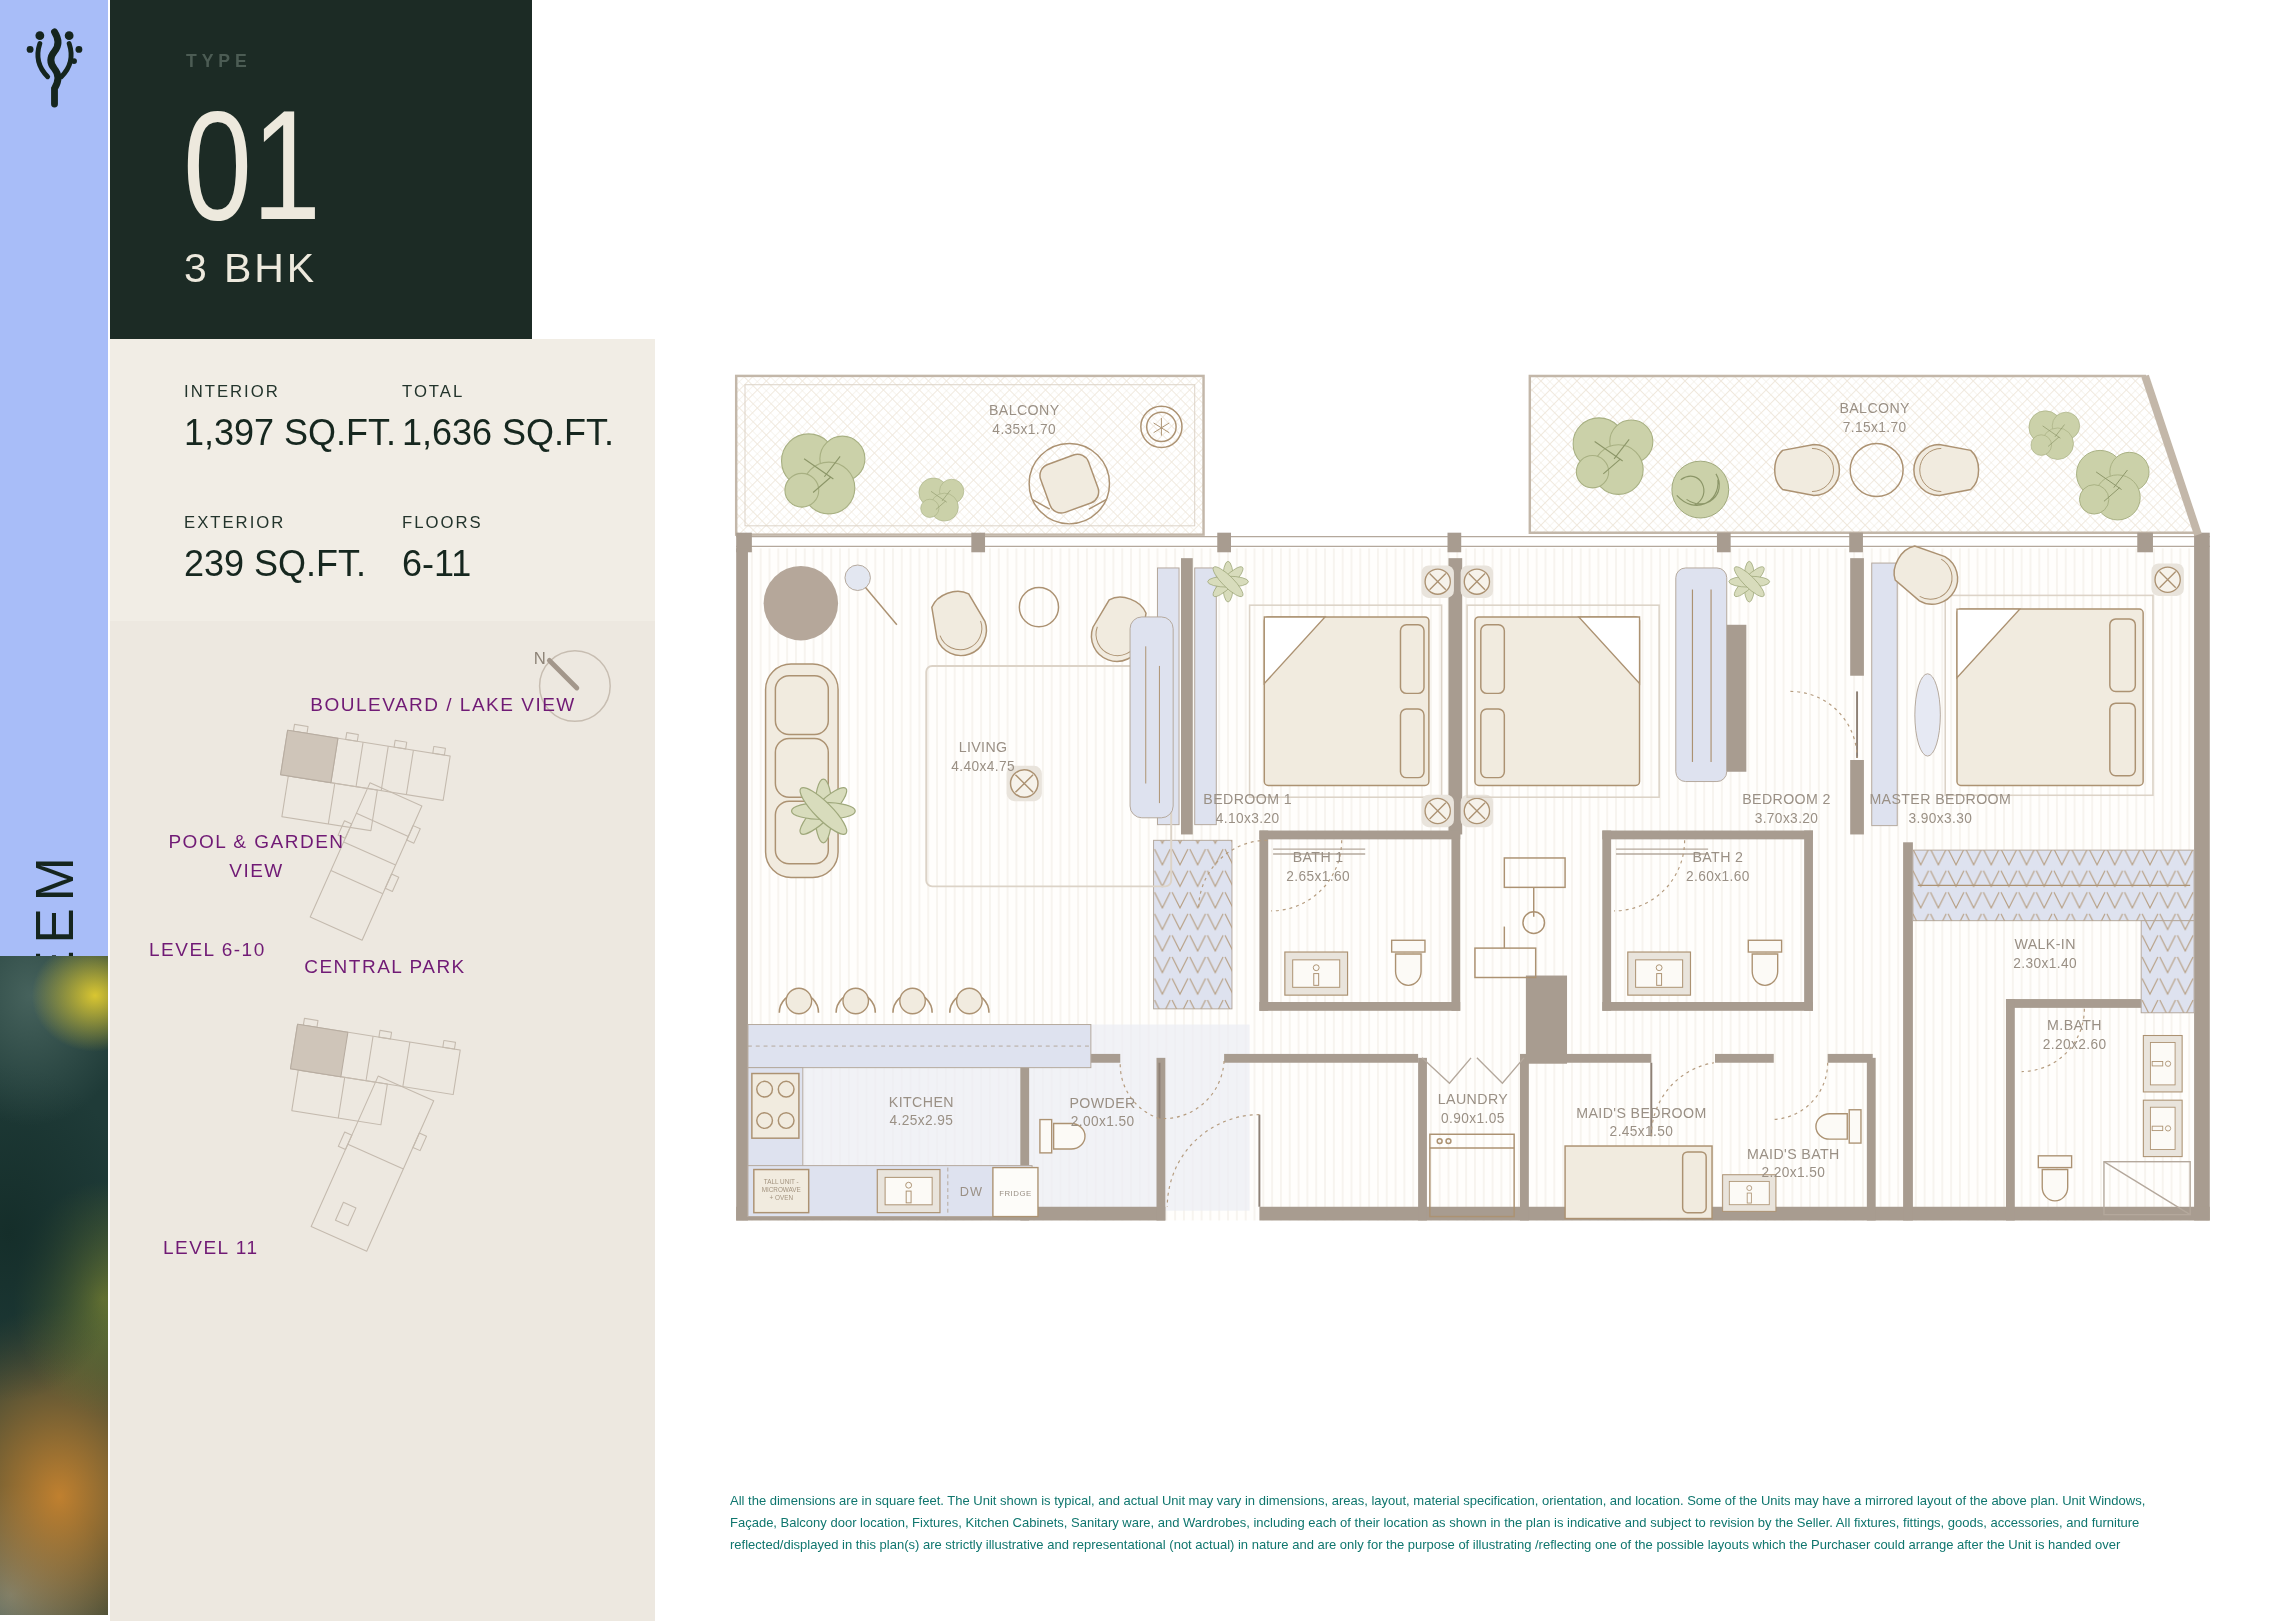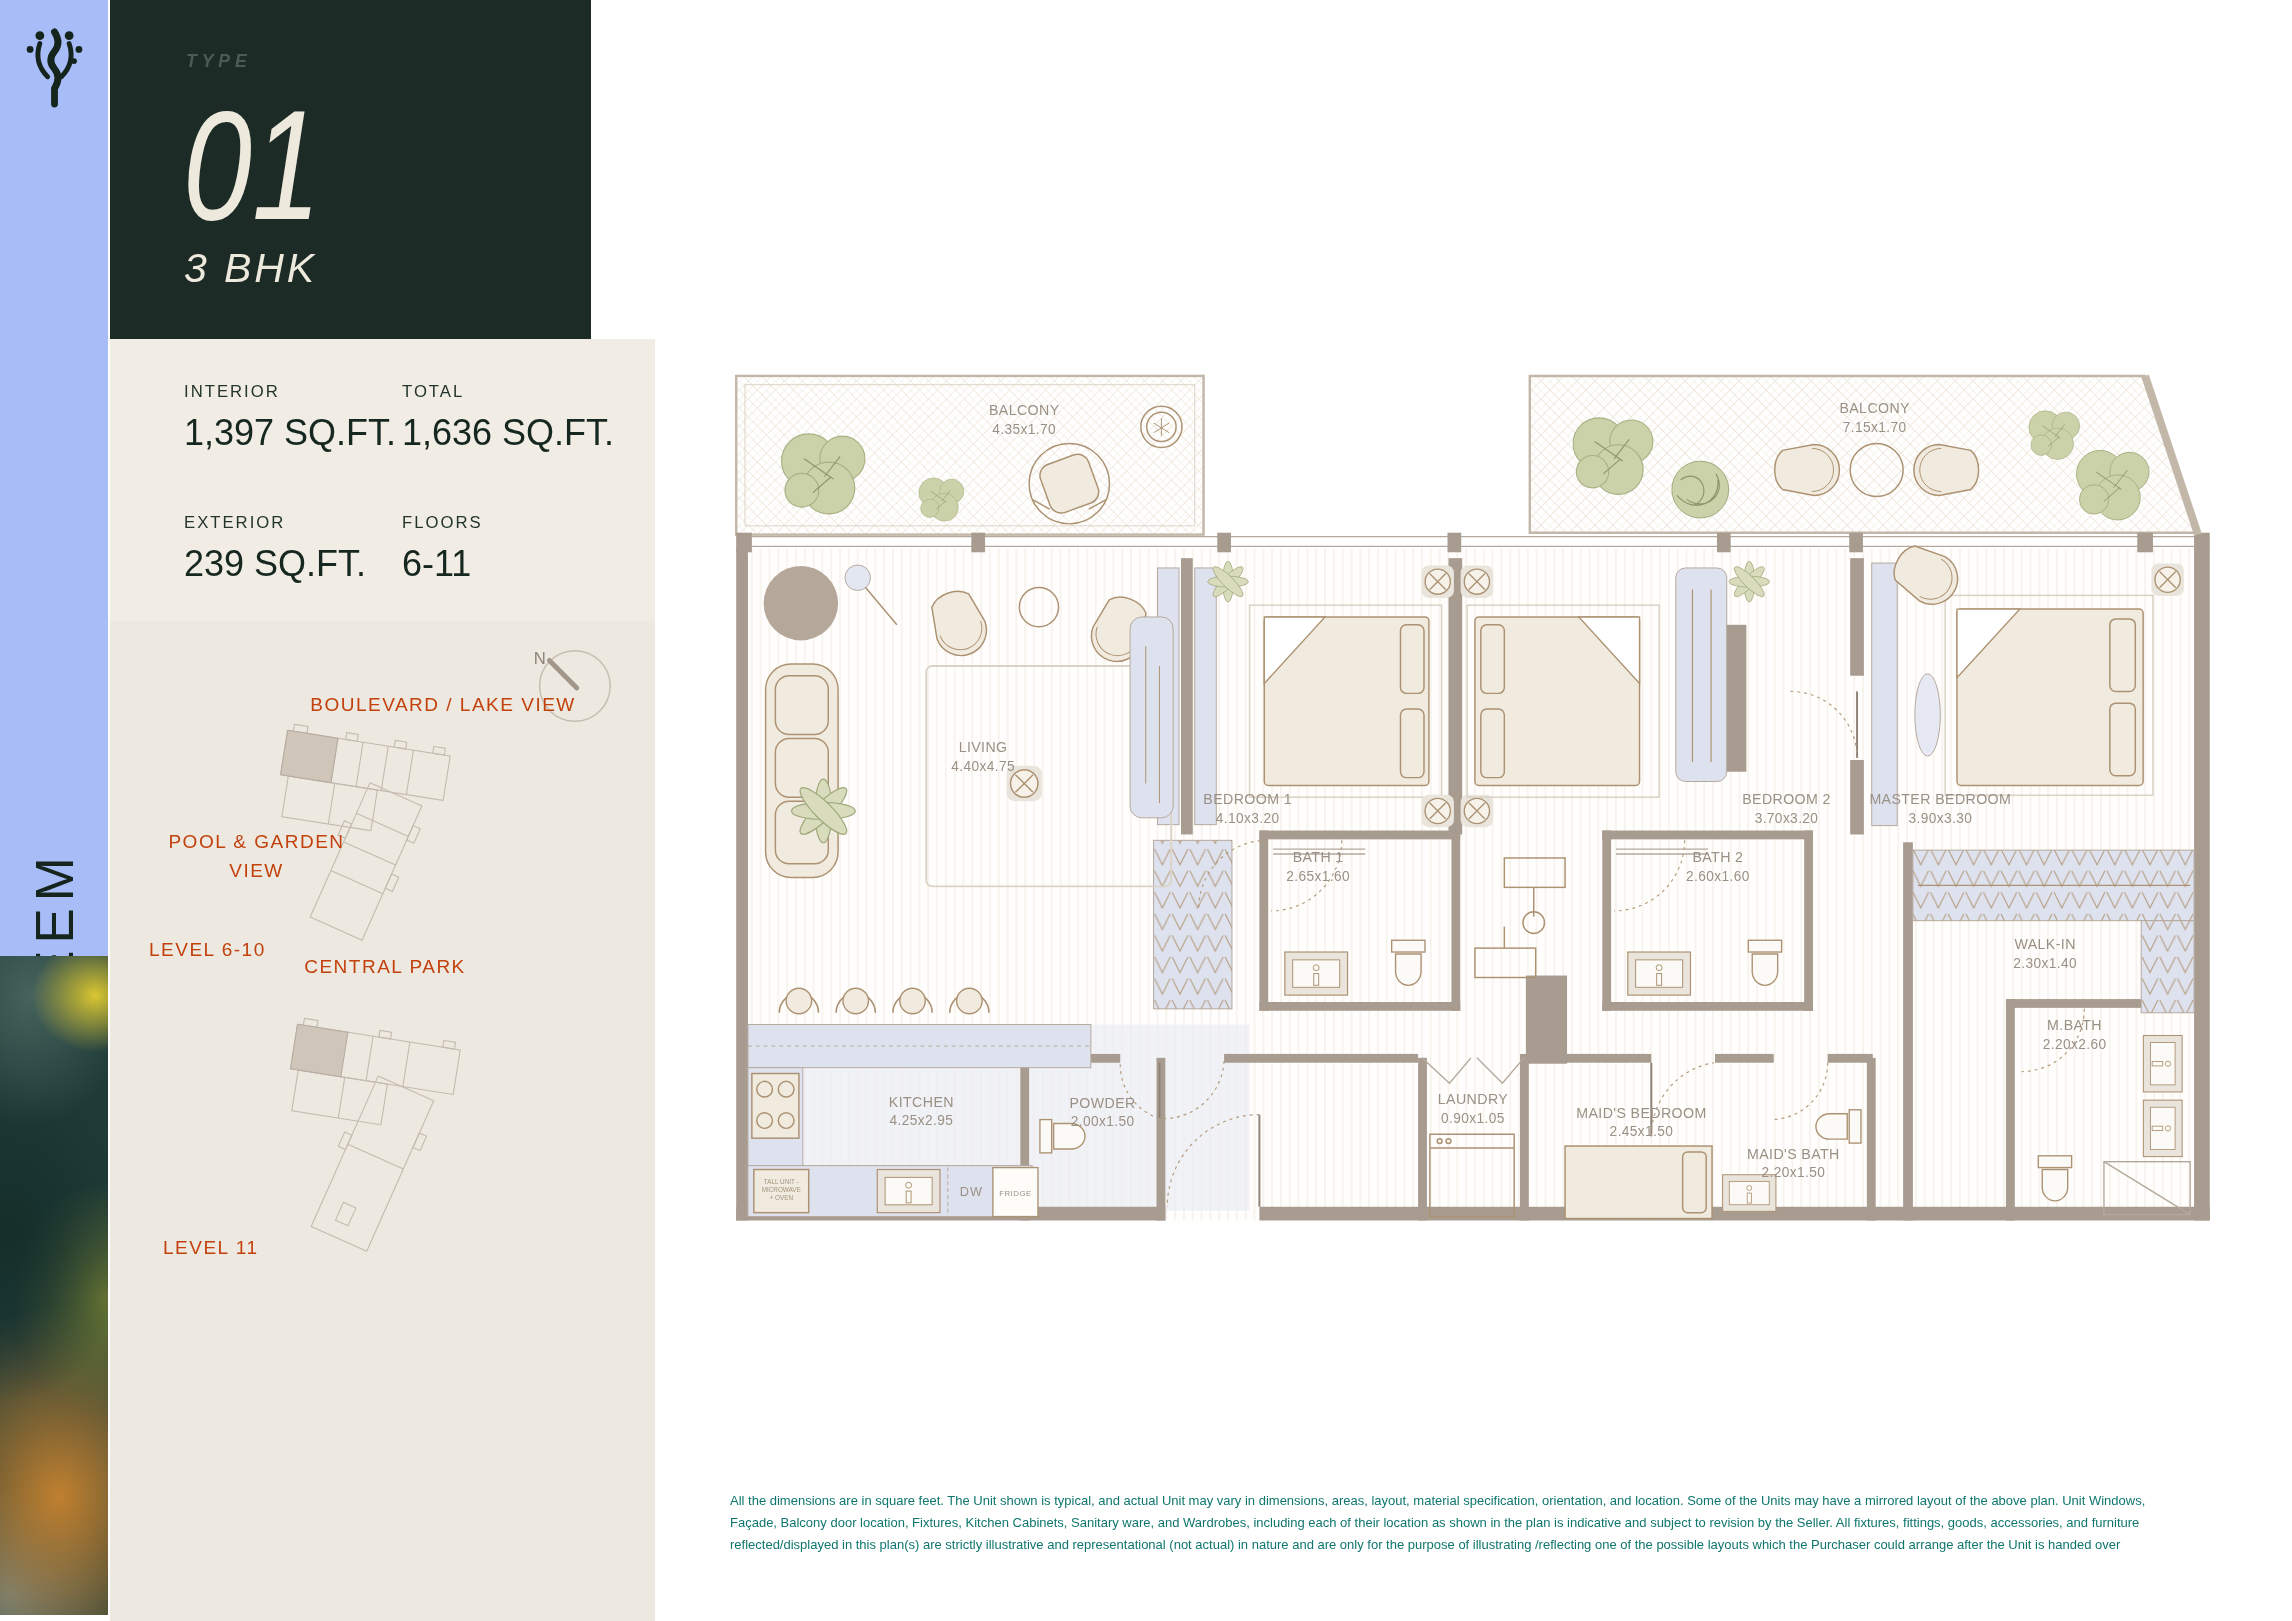--- a/index.html
+++ b/index.html
@@ -23,34 +23,34 @@
       radial-gradient(137px 147px at 10% 97%, #5C7F8A 0%, rgba(92,127,138,0) 75%);
   }
   .vtext{
     writing-mode:vertical-rl;transform:rotate(180deg);
     letter-spacing:6.9px;font-weight:500;white-space:nowrap;
   }
   .neem{left:23.5px;top:828px;height:225px;width:61px;font-size:53px;color:#15251E;
         display:flex;align-items:center;justify-content:center;}
 
   
-  .dark-header{left:110px;top:0;width:481px;height:339px;background:#1C2B25;color:#EDE9DD;font-style:italic;}
+  .dark-header{left:110px;top:0;width:422px;height:339px;background:#1C2B25;color:#EDE9DD;}
   .type-label{left:76px;top:51px;font-size:17.6px;letter-spacing:4.9px;color:#4C5C54;font-weight:600;}
   .type-number{left:73px;top:88px;font-size:155px;font-weight:300;letter-spacing:0;
                transform:scaleX(.8);transform-origin:left top;line-height:1;}
   .type-config{left:74px;top:245px;font-size:41px;letter-spacing:2.9px;font-weight:400;}
 
   
   .info-panel{left:110px;top:339px;width:545px;height:1282px;background:#EDE8E0;}
   .info-panel-top{left:0;top:0;width:545px;height:282px;background:#F1EDE5;}
   .stat-label{font-size:16.7px;letter-spacing:2px;color:#23342C;font-weight:500;}
   .stat-value{font-size:36px;color:#16271F;font-weight:500;margin-top:9.8px;}
   .stat{position:absolute;}
   .txt{position:absolute;color:#1F2D27;}
-  .view-label{font-size:19px;letter-spacing:1.5px;font-weight:500;line-height:29px;color:#c2410c;}
+  .view-label{font-size:19px;letter-spacing:1.5px;font-weight:500;line-height:29px;color:#701a75;}
   .center{text-align:center;}
 
   
   .plan-wrap{left:730px;top:372px;width:1484px;height:872px;}
   .rlabel{fill:#9A9085;font-family:"Liberation Sans",sans-serif;font-size:14.5px;letter-spacing:.4px;text-anchor:middle;}
   .rdims{fill:#9A9085;font-family:"Liberation Sans",sans-serif;font-size:14px;letter-spacing:.4px;text-anchor:middle;}
   .tinytxt{fill:#A3937F;font-family:"Liberation Sans",sans-serif;font-size:6.5px;text-anchor:middle;}
   .appl{fill:#9A9085;font-family:"Liberation Sans",sans-serif;font-size:13px;letter-spacing:1px;text-anchor:middle;}
   .appl-s{fill:#9A9085;font-family:"Liberation Sans",sans-serif;font-size:8px;letter-spacing:.5px;text-anchor:middle;}
   .wall{fill:#A89C90;}

